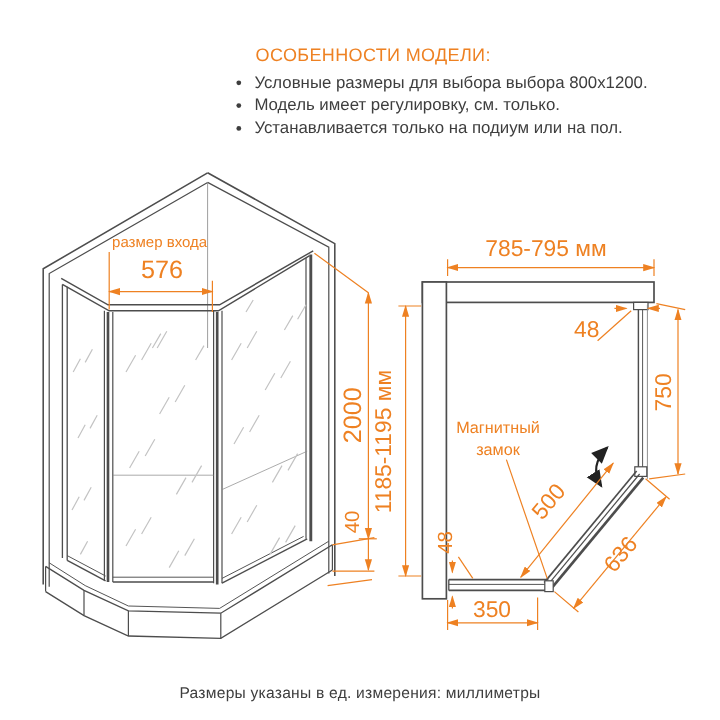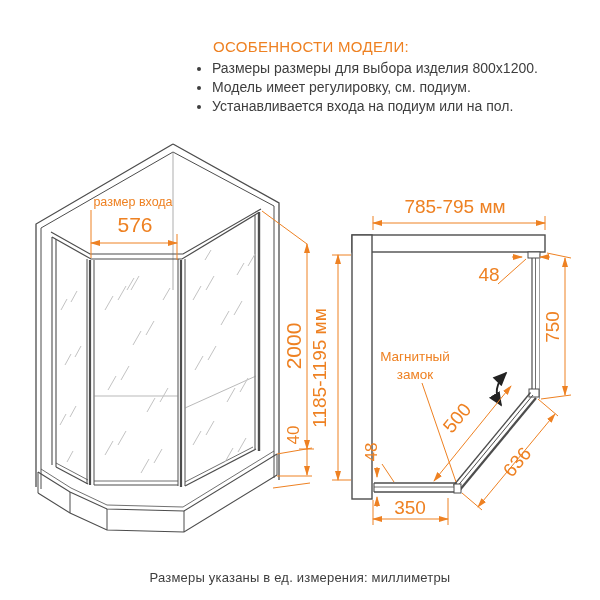--- a/index.html
+++ b/index.html
@@ -32,23 +32,23 @@
   .dim-t{fill:#EE8122;font-family:"Liberation Sans",sans-serif;}
   .wall{fill:#ffffff;stroke:#4D4D4D;stroke-width:1.4;}
   .arc{stroke:#222222;stroke-width:1.8;fill:none;}
 </style>
 </head>
 <body>
 
 <div class="header">
   <div class="header-title">ОСОБЕННОСТИ МОДЕЛИ:</div>
   <ul class="feature-list">
-    <li>Размеры размеры для выбора изделия 800x1200.</li>
-    <li>Модель имеет регулировку, см. подиум.</li>
-    <li>Устанавливается входа на подиум или на пол.</li>
+    <li>Условные размеры для выбора выбора 800x1200.</li>
+    <li>Модель имеет регулировку, см. только.</li>
+    <li>Устанавливается только на подиум или на пол.</li>
   </ul>
 </div>
 
 <svg id="front-svg" width="300" height="430" viewBox="0 0 300 430">
   <defs>
     <marker id="e1" markerWidth="10" markerHeight="7" refX="9" refY="3" orient="auto">
       <path d="M0,0 L10,3 L0,6 Z" fill="#EE8122"></path>
     </marker>
     <marker id="s1" markerWidth="10" markerHeight="7" refX="1" refY="3" orient="auto">
       <path d="M10,0 L0,3 L10,6 Z" fill="#EE8122"></path>

